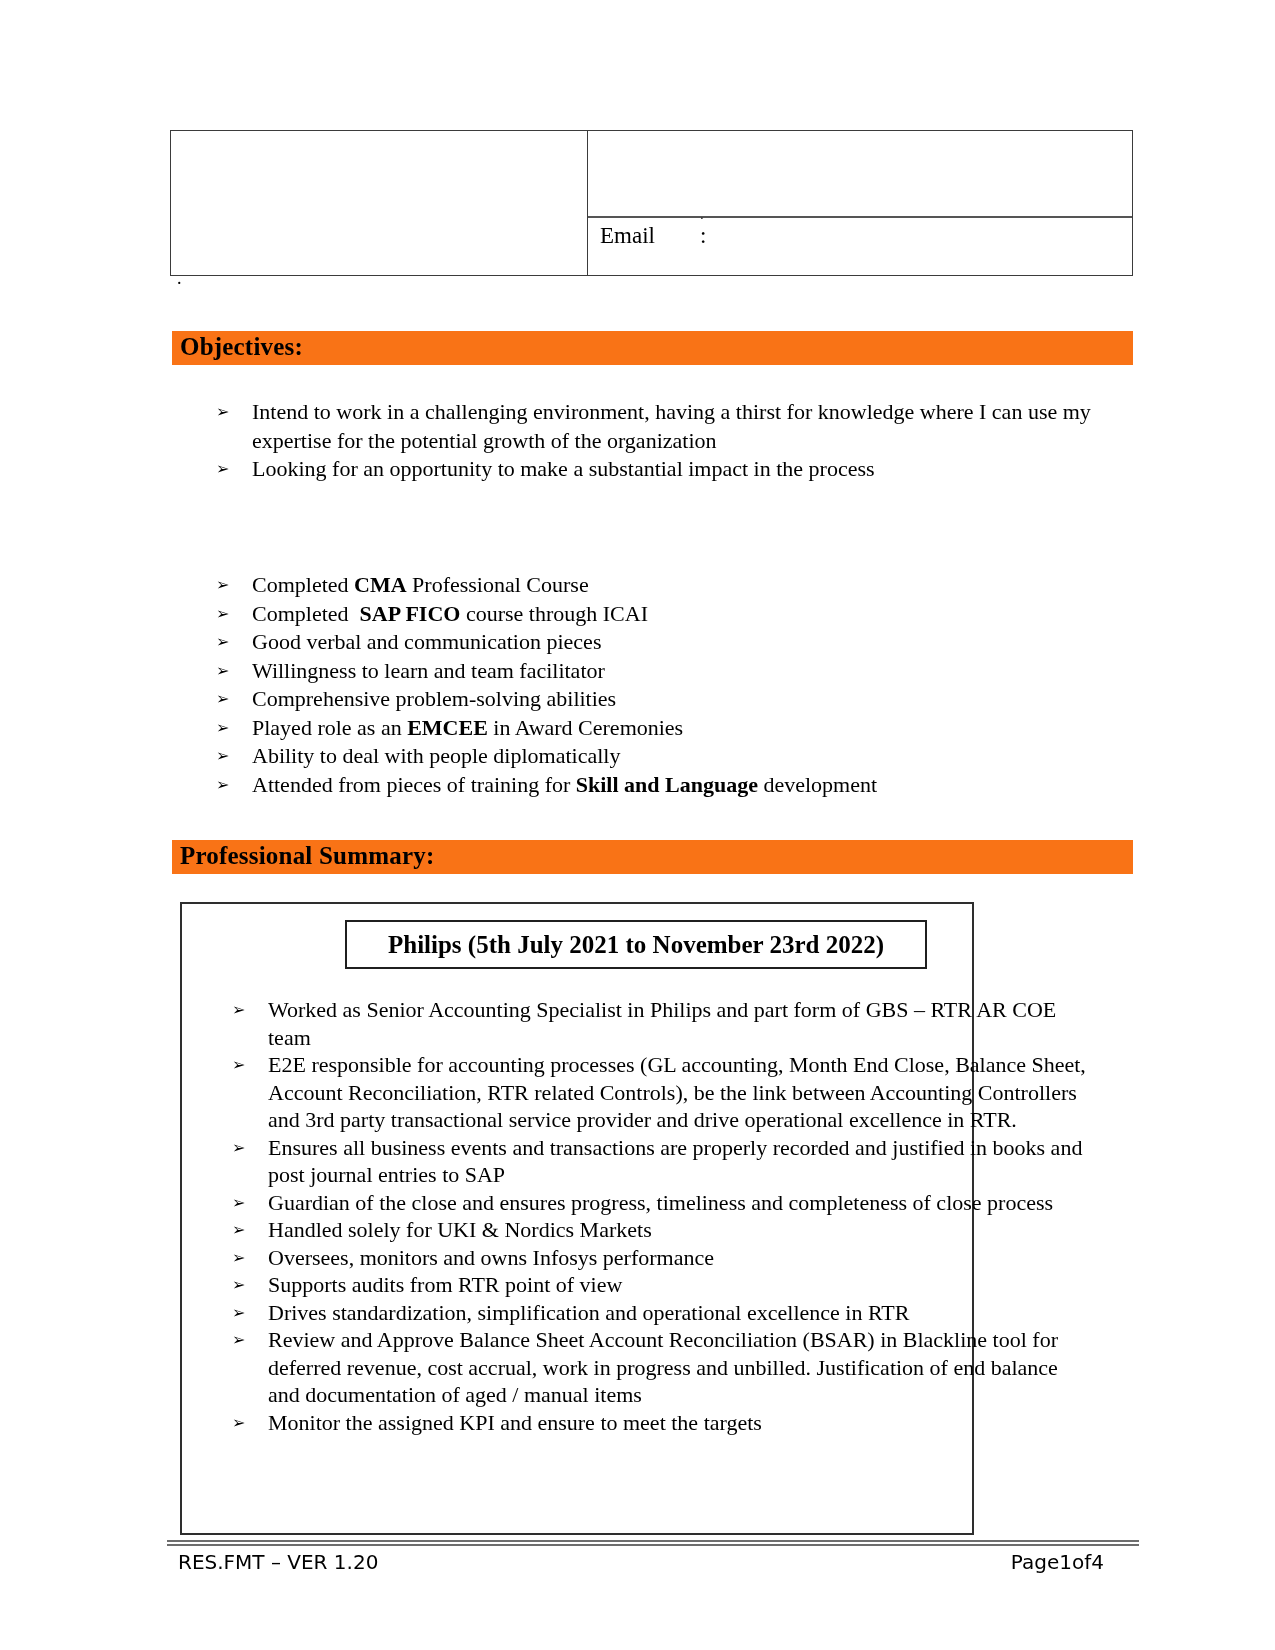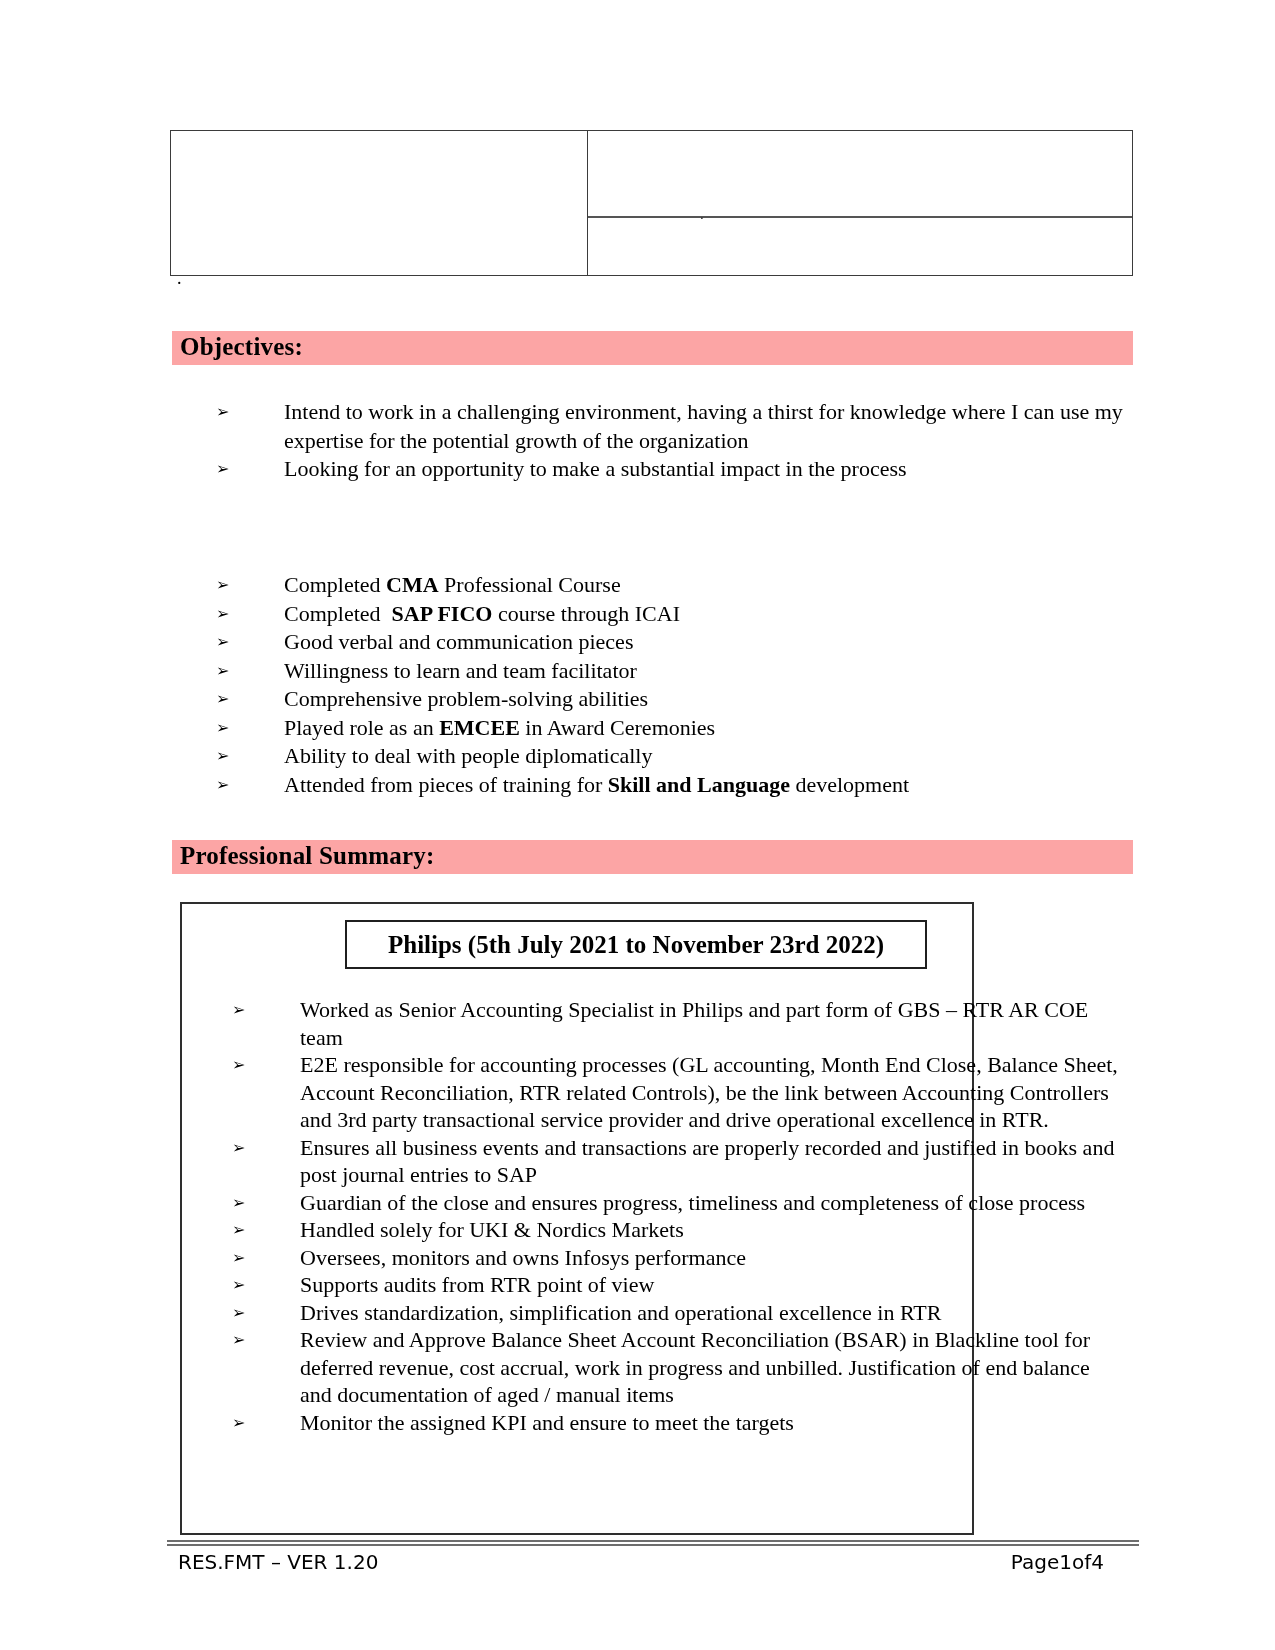--- a/index.html
+++ b/index.html
@@ -16,30 +16,30 @@
              border-right:1px solid #3b3b3b; box-sizing:border-box; }
   .t-right-top { position:absolute; left:417px; top:0; right:0; height:87px;
              border-bottom:2px solid #555; box-sizing:border-box; }
   .t-right-bottom { position:absolute; left:417px; top:88px; right:0; bottom:0;
              padding:4px 0 0 12px; font-size:23px; line-height:26px; box-sizing:border-box; }
   .email-label { display:inline-block; width:100px; }
   .cell-dot { position:absolute; left:112px; top:-18px; font-size:15px; color:#333; }
   .below-dot { position:absolute; left:177px; top:268px; font-size:18px; }
 
   
-  .bar { position:absolute; left:172px; width:961px; height:34px; background:#fca5a5; }
+  .bar { position:absolute; left:172px; width:961px; height:34px; background:#f97316; }
   .bar-title { display:block; padding:2px 0 0 8px; font-weight:bold; font-size:25px;
                white-space:pre-wrap; letter-spacing:0.2px; }
 
   
   .blist { position:absolute; left:216px; }
   .brow  { display:flex; align-items:flex-start; }
   .bmark { flex:0 0 36px; font-family:"DejaVu Sans", sans-serif; font-size:16px;
            line-height:28.5px; }
-  .btext { width:888px; font-size:22px; line-height:28.5px; white-space:pre-wrap;margin-left:32px; }
+  .btext { width:888px; font-size:22px; line-height:28.5px; white-space:pre-wrap; }
 
   
   .sbox { position:absolute; left:180px; top:902px; width:794px; height:633px;
           border:2px solid #2e2e2e; box-sizing:border-box; }
   .cbox { position:absolute; left:163px; top:16px; width:582px; height:49px;
           border:2px solid #1f1f1f; box-sizing:border-box;
           display:flex; align-items:center; justify-content:center;
           font-weight:bold; font-size:25px; }
   .slist { position:absolute; left:50px; top:92px; }
   .slist .btext { width:822px; line-height:27.5px; }
@@ -56,20 +56,21 @@
 </head>
 <body>
 
 <div class="page">
 
   <div class="t-outer">
     <div class="t-left"></div>
     <div class="t-right-top"></div>
     <div class="t-right-bottom">
       <span class="cell-dot">.</span>
+      <div><span class="email-label">Email</span><span>:</span></div>
     </div>
   </div>
   <span class="below-dot">.</span>
 
   <div class="bar" style="top:331px">
     <span class="bar-title">Objectives:</span>
   </div>
   <div class="blist" style="top:398px">
     <div class="brow">
       <span class="bmark">➢</span>

